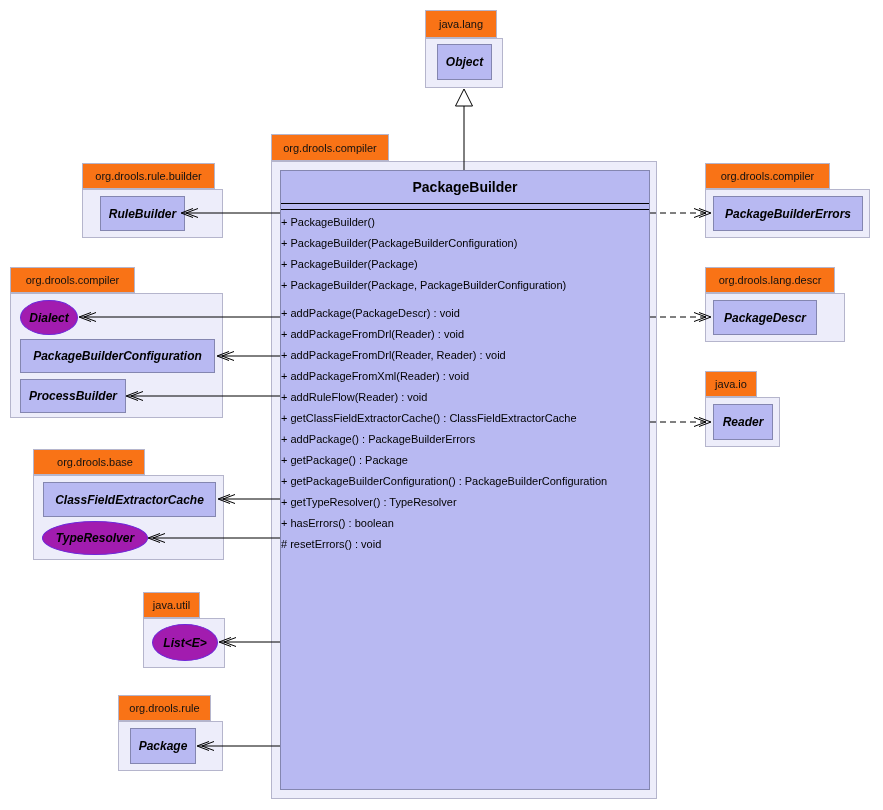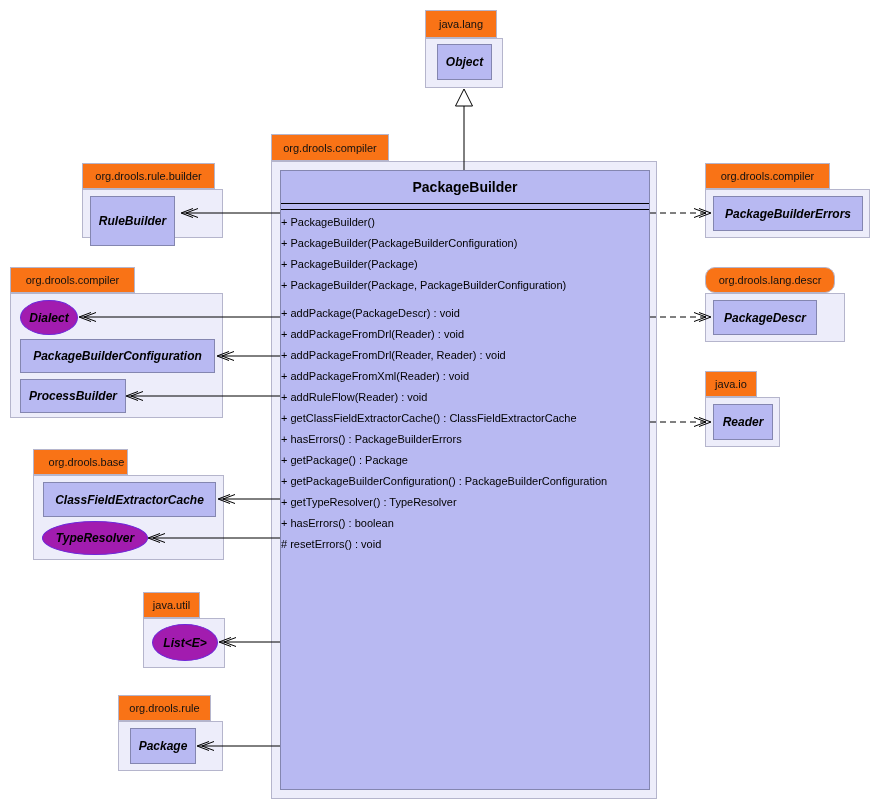--- a/index.html
+++ b/index.html
@@ -46,46 +46,46 @@
   
   #p0-tab{left:425px;top:10px;width:72px;height:28px;}
   #p0-body{left:425px;top:38px;width:78px;height:50px;}
   #p0-c0{left:437px;top:44px;width:55px;height:36px;}
   
   #p1-tab{left:271px;top:134px;width:118px;height:27px;}
   #p1-body{left:271px;top:161px;width:386px;height:638px;}
   
   #p2-tab{left:82px;top:163px;width:133px;height:26px;}
   #p2-body{left:82px;top:189px;width:141px;height:49px;}
-  #p2-c0{left:90px;top:196px;width:85px;height:50px;}
+  #p2-c0{left:100px;top:196px;width:85px;height:35px;}
   
   #p3-tab{left:10px;top:267px;width:125px;height:26px;}
   #p3-body{left:10px;top:293px;width:213px;height:125px;}
   #p3-c0{left:20px;top:300px;width:58px;height:35px;}
   #p3-c1{left:20px;top:339px;width:195px;height:34px;}
   #p3-c2{left:20px;top:379px;width:106px;height:34px;}
   
-  #p4-tab{left:33px;top:449px;width:95px;height:26px;padding-left:18px;}
+  #p4-tab{left:33px;top:449px;width:112px;height:26px;padding-left:18px;}
   #p4-body{left:33px;top:475px;width:191px;height:85px;}
   #p4-c0{left:43px;top:482px;width:173px;height:35px;}
   #p4-c1{left:42px;top:521px;width:106px;height:34px;}
   
   #p5-tab{left:143px;top:592px;width:57px;height:26px;}
   #p5-body{left:143px;top:618px;width:82px;height:50px;}
   #p5-c0{left:152px;top:624px;width:66px;height:37px;}
   
   #p6-tab{left:118px;top:695px;width:93px;height:26px;}
   #p6-body{left:118px;top:721px;width:105px;height:50px;}
   #p6-c0{left:130px;top:728px;width:66px;height:36px;}
   
   #p7-tab{left:705px;top:163px;width:125px;height:26px;}
   #p7-body{left:705px;top:189px;width:165px;height:49px;}
   #p7-c0{left:713px;top:196px;width:150px;height:35px;}
   
-  #p8-tab{left:705px;top:267px;width:130px;height:26px;border-radius:10px;}
+  #p8-tab{left:705px;top:267px;width:130px;height:26px;}
   #p8-body{left:705px;top:293px;width:140px;height:49px;}
   #p8-c0{left:713px;top:300px;width:104px;height:35px;}
   
   #p9-tab{left:705px;top:371px;width:52px;height:26px;}
   #p9-body{left:705px;top:397px;width:75px;height:50px;}
   #p9-c0{left:713px;top:404px;width:60px;height:36px;}
 </style>
 </head>
 <body>
 
@@ -108,21 +108,21 @@
           <div class="member-row">+ PackageBuilder(Package, PackageBuilderConfiguration)</div>
         </div>
       <div class="member-gap"></div>
       <div>
           <div class="member-row">+ addPackage(PackageDescr) : void</div>
           <div class="member-row">+ addPackageFromDrl(Reader) : void</div>
           <div class="member-row">+ addPackageFromDrl(Reader, Reader) : void</div>
           <div class="member-row">+ addPackageFromXml(Reader) : void</div>
           <div class="member-row">+ addRuleFlow(Reader) : void</div>
           <div class="member-row">+ getClassFieldExtractorCache() : ClassFieldExtractorCache</div>
-          <div class="member-row">+ hasErrors() : PackageBuilderErrors</div>
+          <div class="member-row">+ addPackage() : PackageBuilderErrors</div>
           <div class="member-row">+ getPackage() : Package</div>
           <div class="member-row">+ getPackageBuilderConfiguration() : PackageBuilderConfiguration</div>
           <div class="member-row">+ getTypeResolver() : TypeResolver</div>
           <div class="member-row">+ hasErrors() : boolean</div>
           <div class="member-row"># resetErrors() : void</div>
         </div>
     </div>
   </div>
 
   <div class="pkg-body" id="p2-body"></div>

